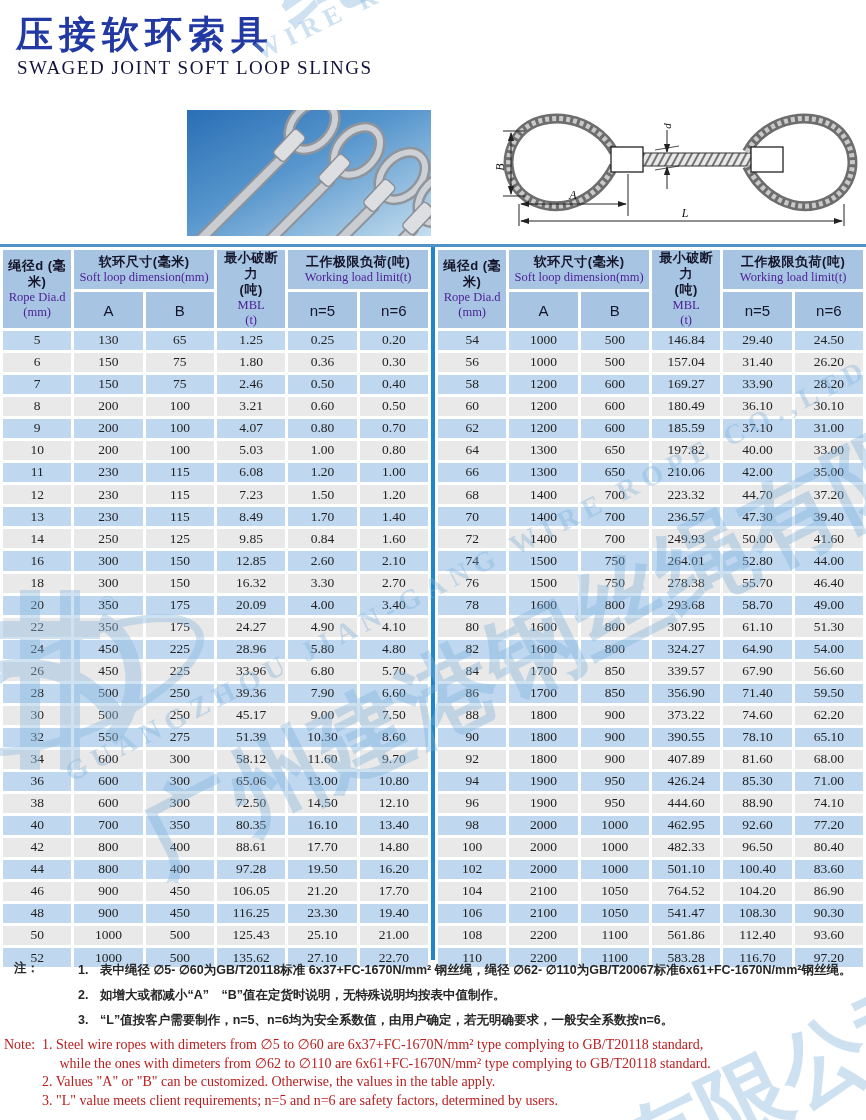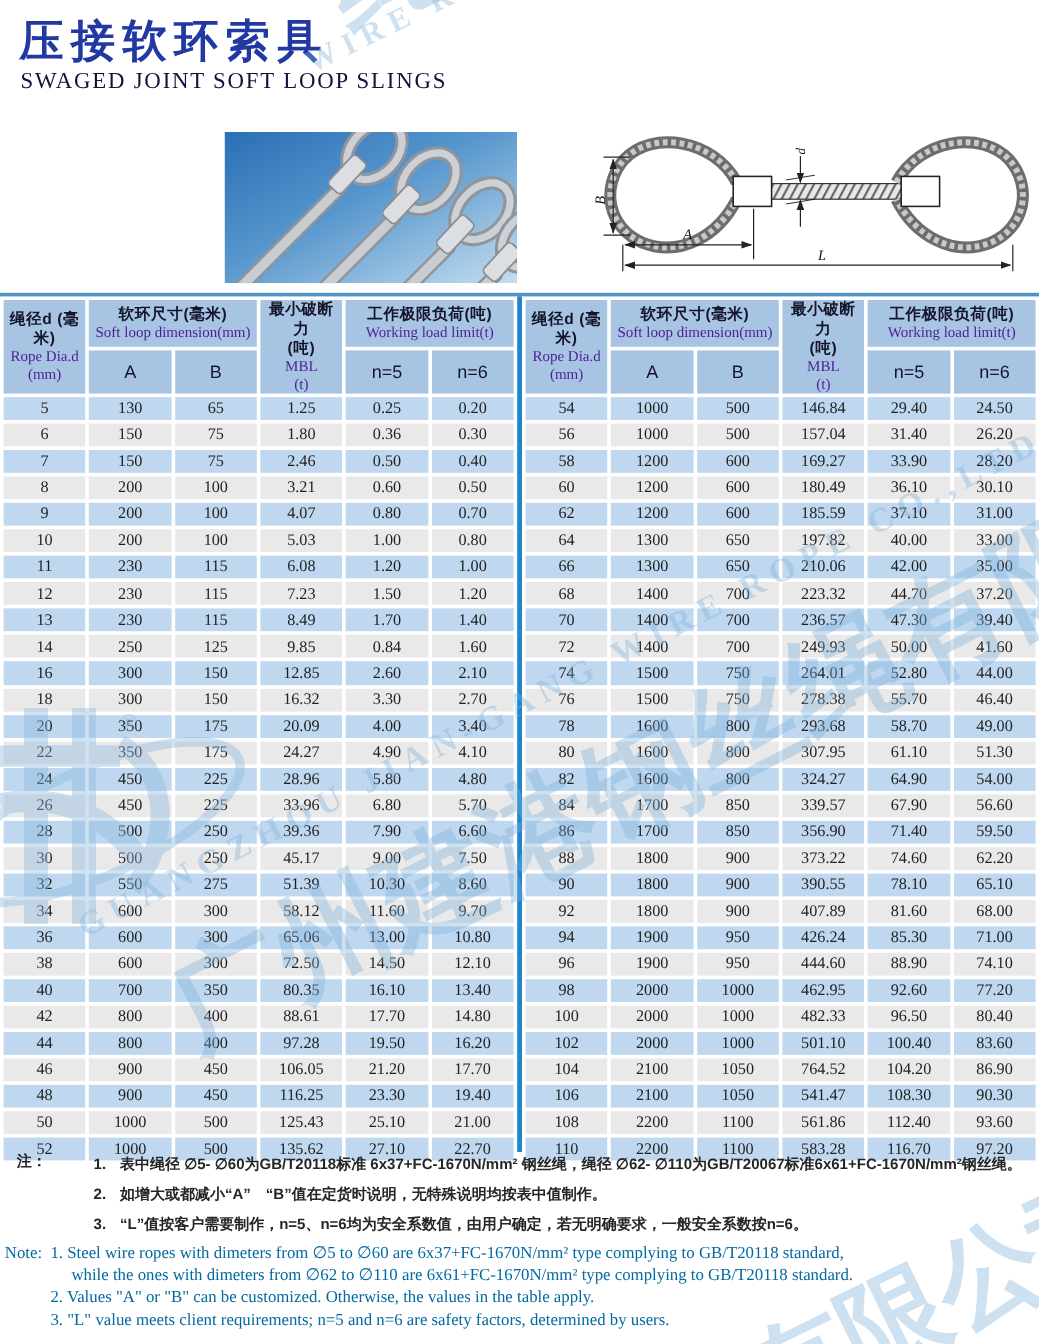--- a/index.html
+++ b/index.html
@@ -37,21 +37,21 @@
   tr.blue td{background:#bfd8f0;}
   tr.gray td{background:#e9e9e9;}
 
   
   .notes-cn{position:absolute;left:14px;top:958px;width:846px;
     font:bold 12.5px "Liberation Sans",sans-serif;color:#262626;}
   .notes-cn .nlabel{position:absolute;left:0;top:2px;}
   .notes-cn .nrow{margin-left:64px;line-height:25px;white-space:nowrap;}
   .notes-cn .nnum{display:inline-block;width:22px;}
   .notes-en{position:absolute;left:4px;top:1036px;width:860px;
-    font:14px "Liberation Serif",serif;color:#0369a1;line-height:18.5px;}
+    font:14px "Liberation Serif",serif;color:#b91c1c;line-height:18.5px;}
   .notes-en .nlabel{position:absolute;left:0;top:0;}
   .notes-en .nline{margin-left:38px;white-space:pre;}
 
   
   .wm{position:absolute;z-index:40;pointer-events:none;color:rgba(125,175,218,0.38);
     white-space:nowrap;font-weight:bold;}
   .wm-cn{font-family:"Liberation Sans",sans-serif;}
   .wm-en{font-family:"Liberation Serif",serif;letter-spacing:7px;}
   #wm-logo{position:absolute;z-index:40;pointer-events:none;opacity:0.42;}
 </style>

